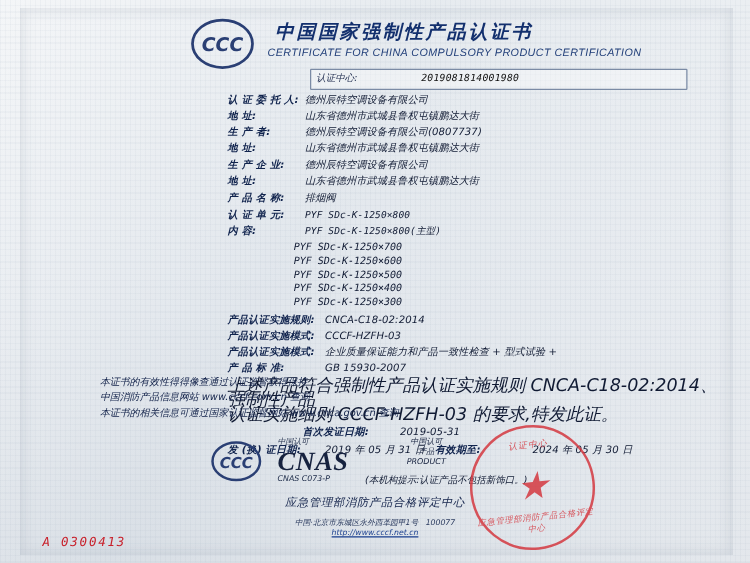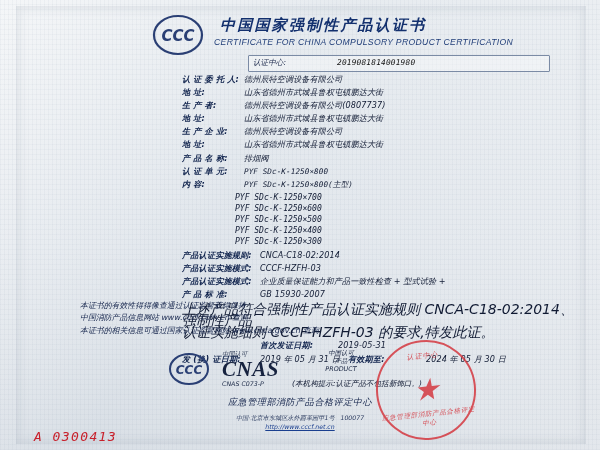--- a/index.html
+++ b/index.html
@@ -132,21 +132,21 @@
     font-size:9px;color:#12224a;font-family:"DejaVu Sans", sans-serif;letter-spacing:.6px;
   }
   .footer-addr{
     position:absolute;left:0;top:414px;width:600px;text-align:center;
     font-size:6.2px;color:#2c3c60;font-family:"DejaVu Sans", sans-serif;
   }
   .footer-addr .u{color:#1a3f8f;text-decoration:underline;}
 
   .serial{
     position:absolute;left:34px;top:429px;
-    font-family:"DejaVu Sans Mono", monospace;font-size:13px;color:#c8202b;
+    font-family:"DejaVu Sans Mono", monospace;font-size:10px;color:#c8202b;
     letter-spacing:1.4px;
   }
 </style>
 </head>
 <body>
 
 <div id="cert">
   <div class="paper"></div>
 
   <div class="ccc-logo">
@@ -221,21 +221,21 @@
       <span class="v">企业质量保证能力和产品一致性检查 + 型式试验 +</span>
     </div>
     <div class="row">
       <span class="k wide">产  品  标  准:</span>
       <span class="v">GB 15930-2007</span>
     </div>
 
     <div class="full" style="margin-top:3px">上述产品符合强制性产品认证实施规则 CNCA-C18-02:2014、强制性产品</div>
     <div class="full">认证实施细则 CCCF-HZFH-03 的要求,特发此证。</div>
 
-    <div class="row" style="margin-top:2px;margin-left:78px">
+    <div class="row" style="margin-top:2px;margin-left:60px">
       <span class="k wide">首次发证日期:</span>
       <span class="v">2019-05-31</span>
     </div>
 
     <div class="row">
       <span class="k wide">发 (换) 证日期:</span>
       <span class="v">2019 年 05 月 31 日</span>
       <span class="k wide" style="margin-left:8px">有效期至:</span>
       <span class="v">2024 年 05 月 30 日</span>
     </div>

